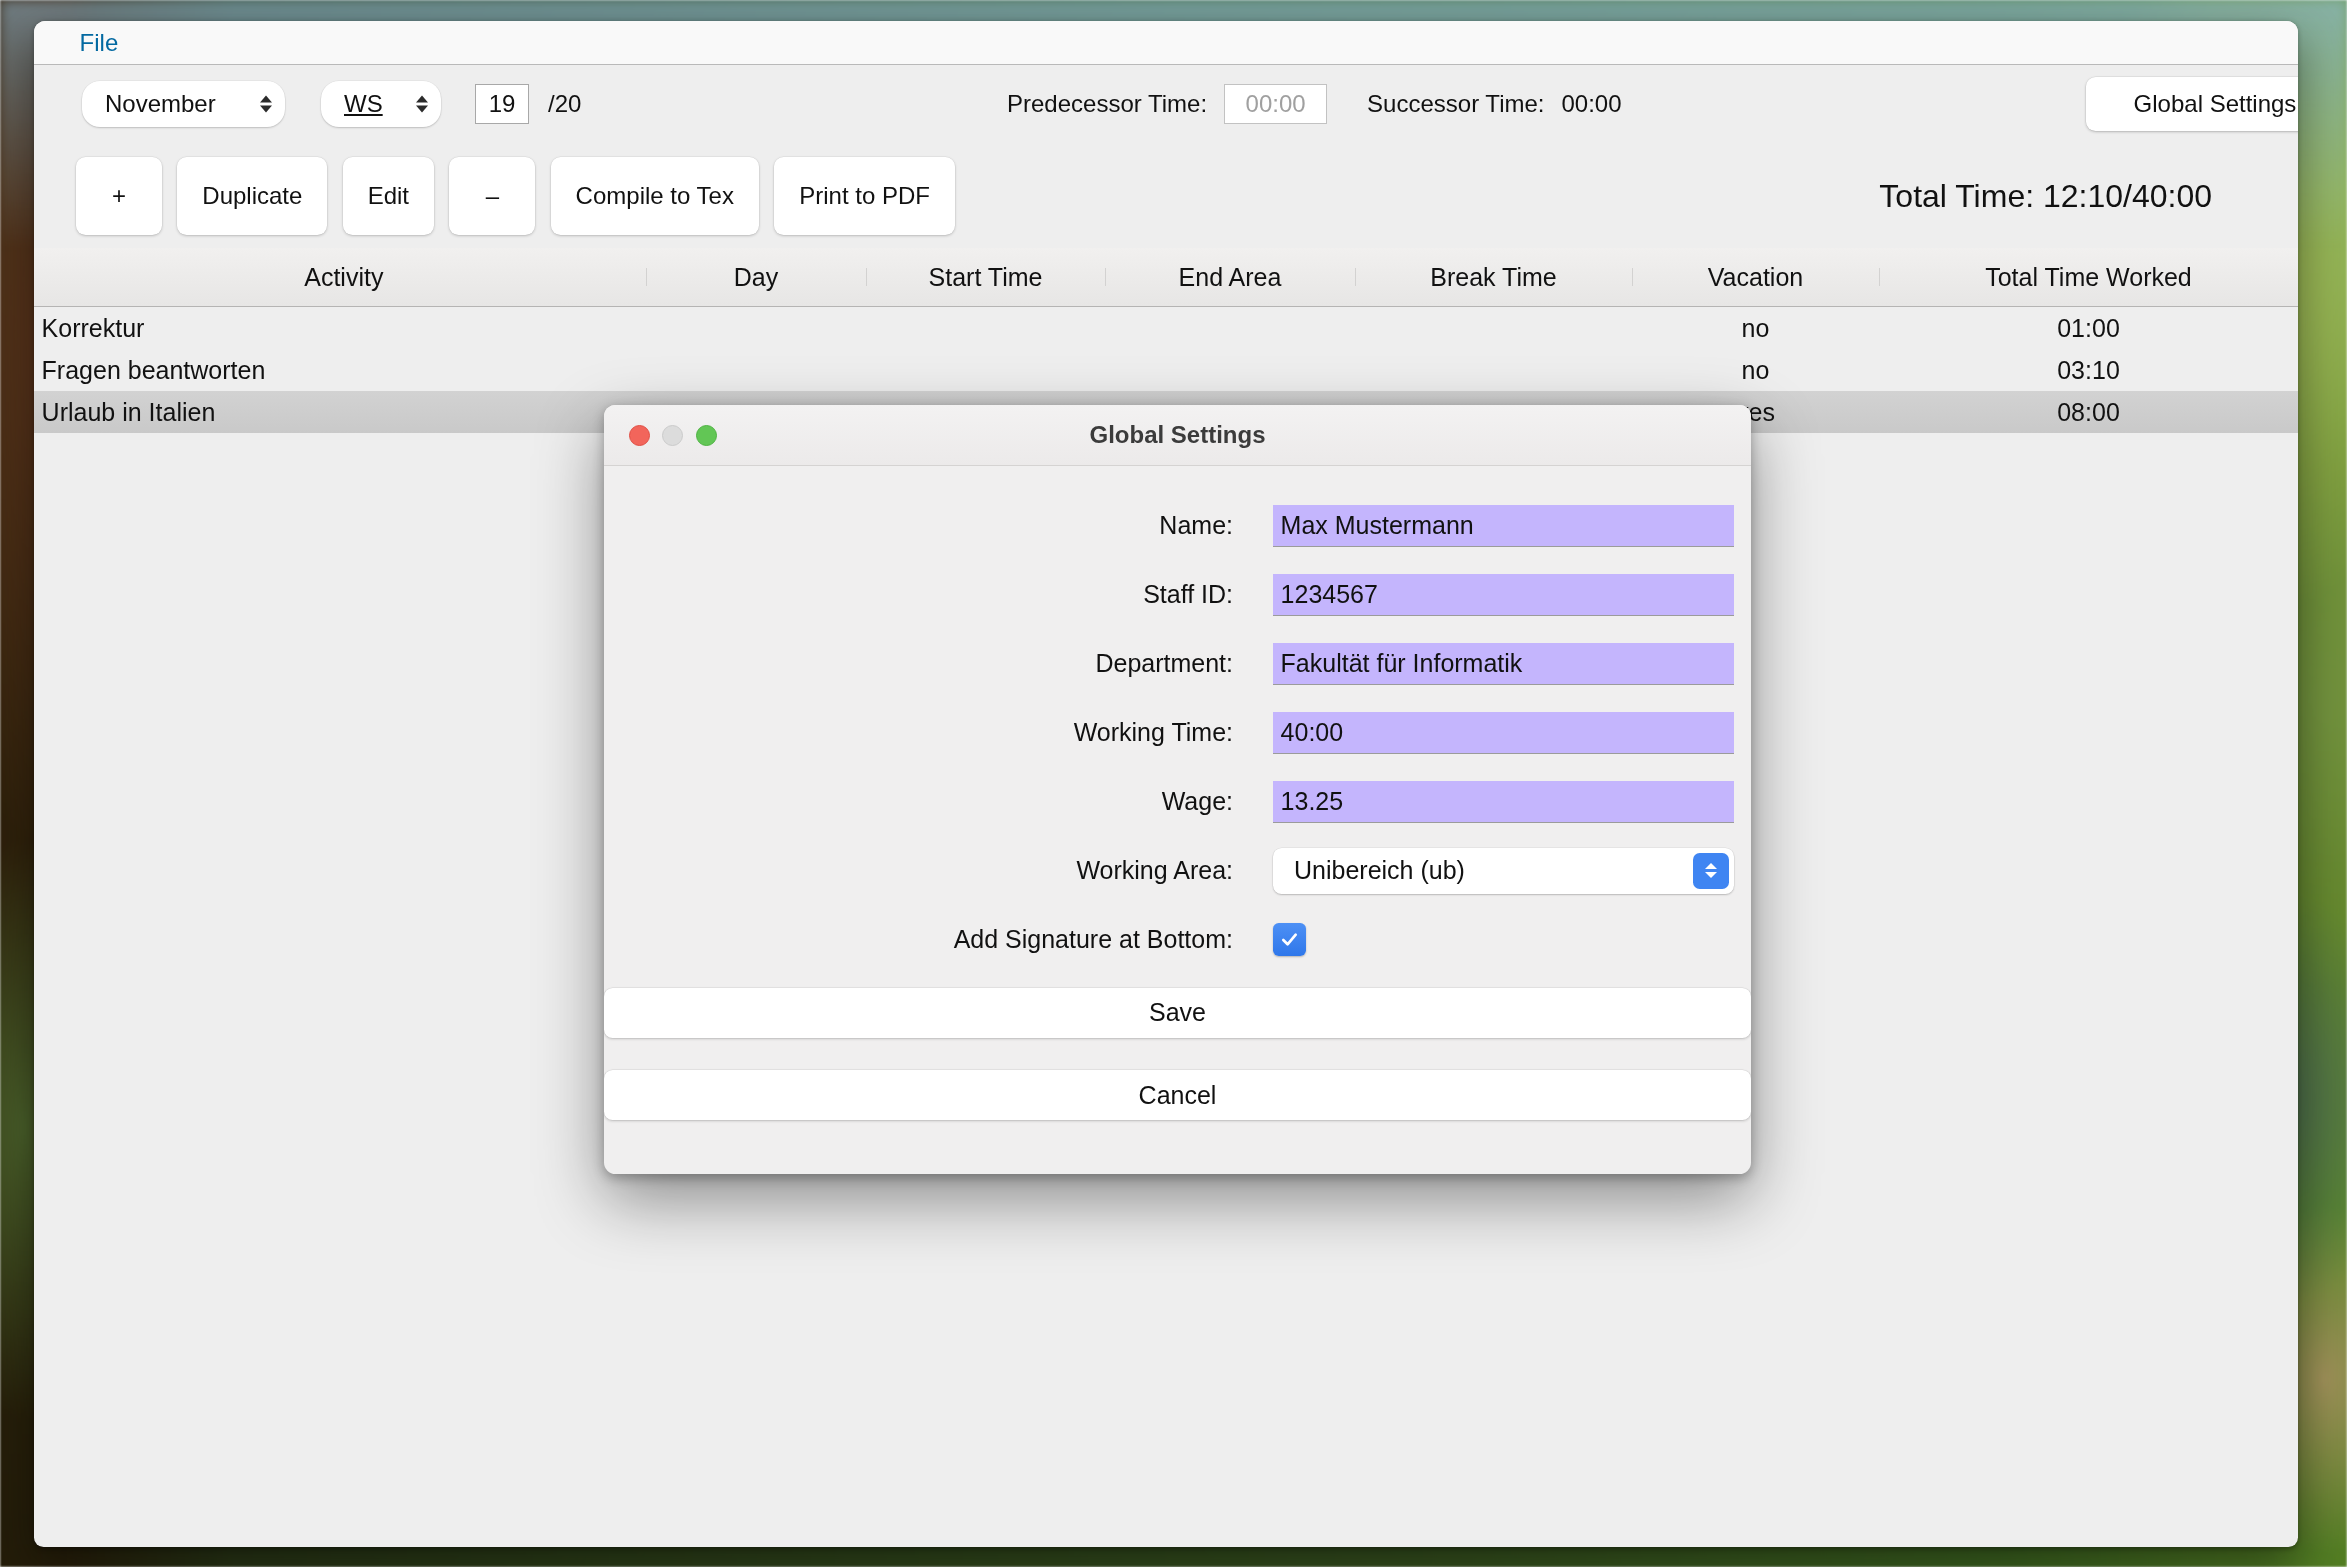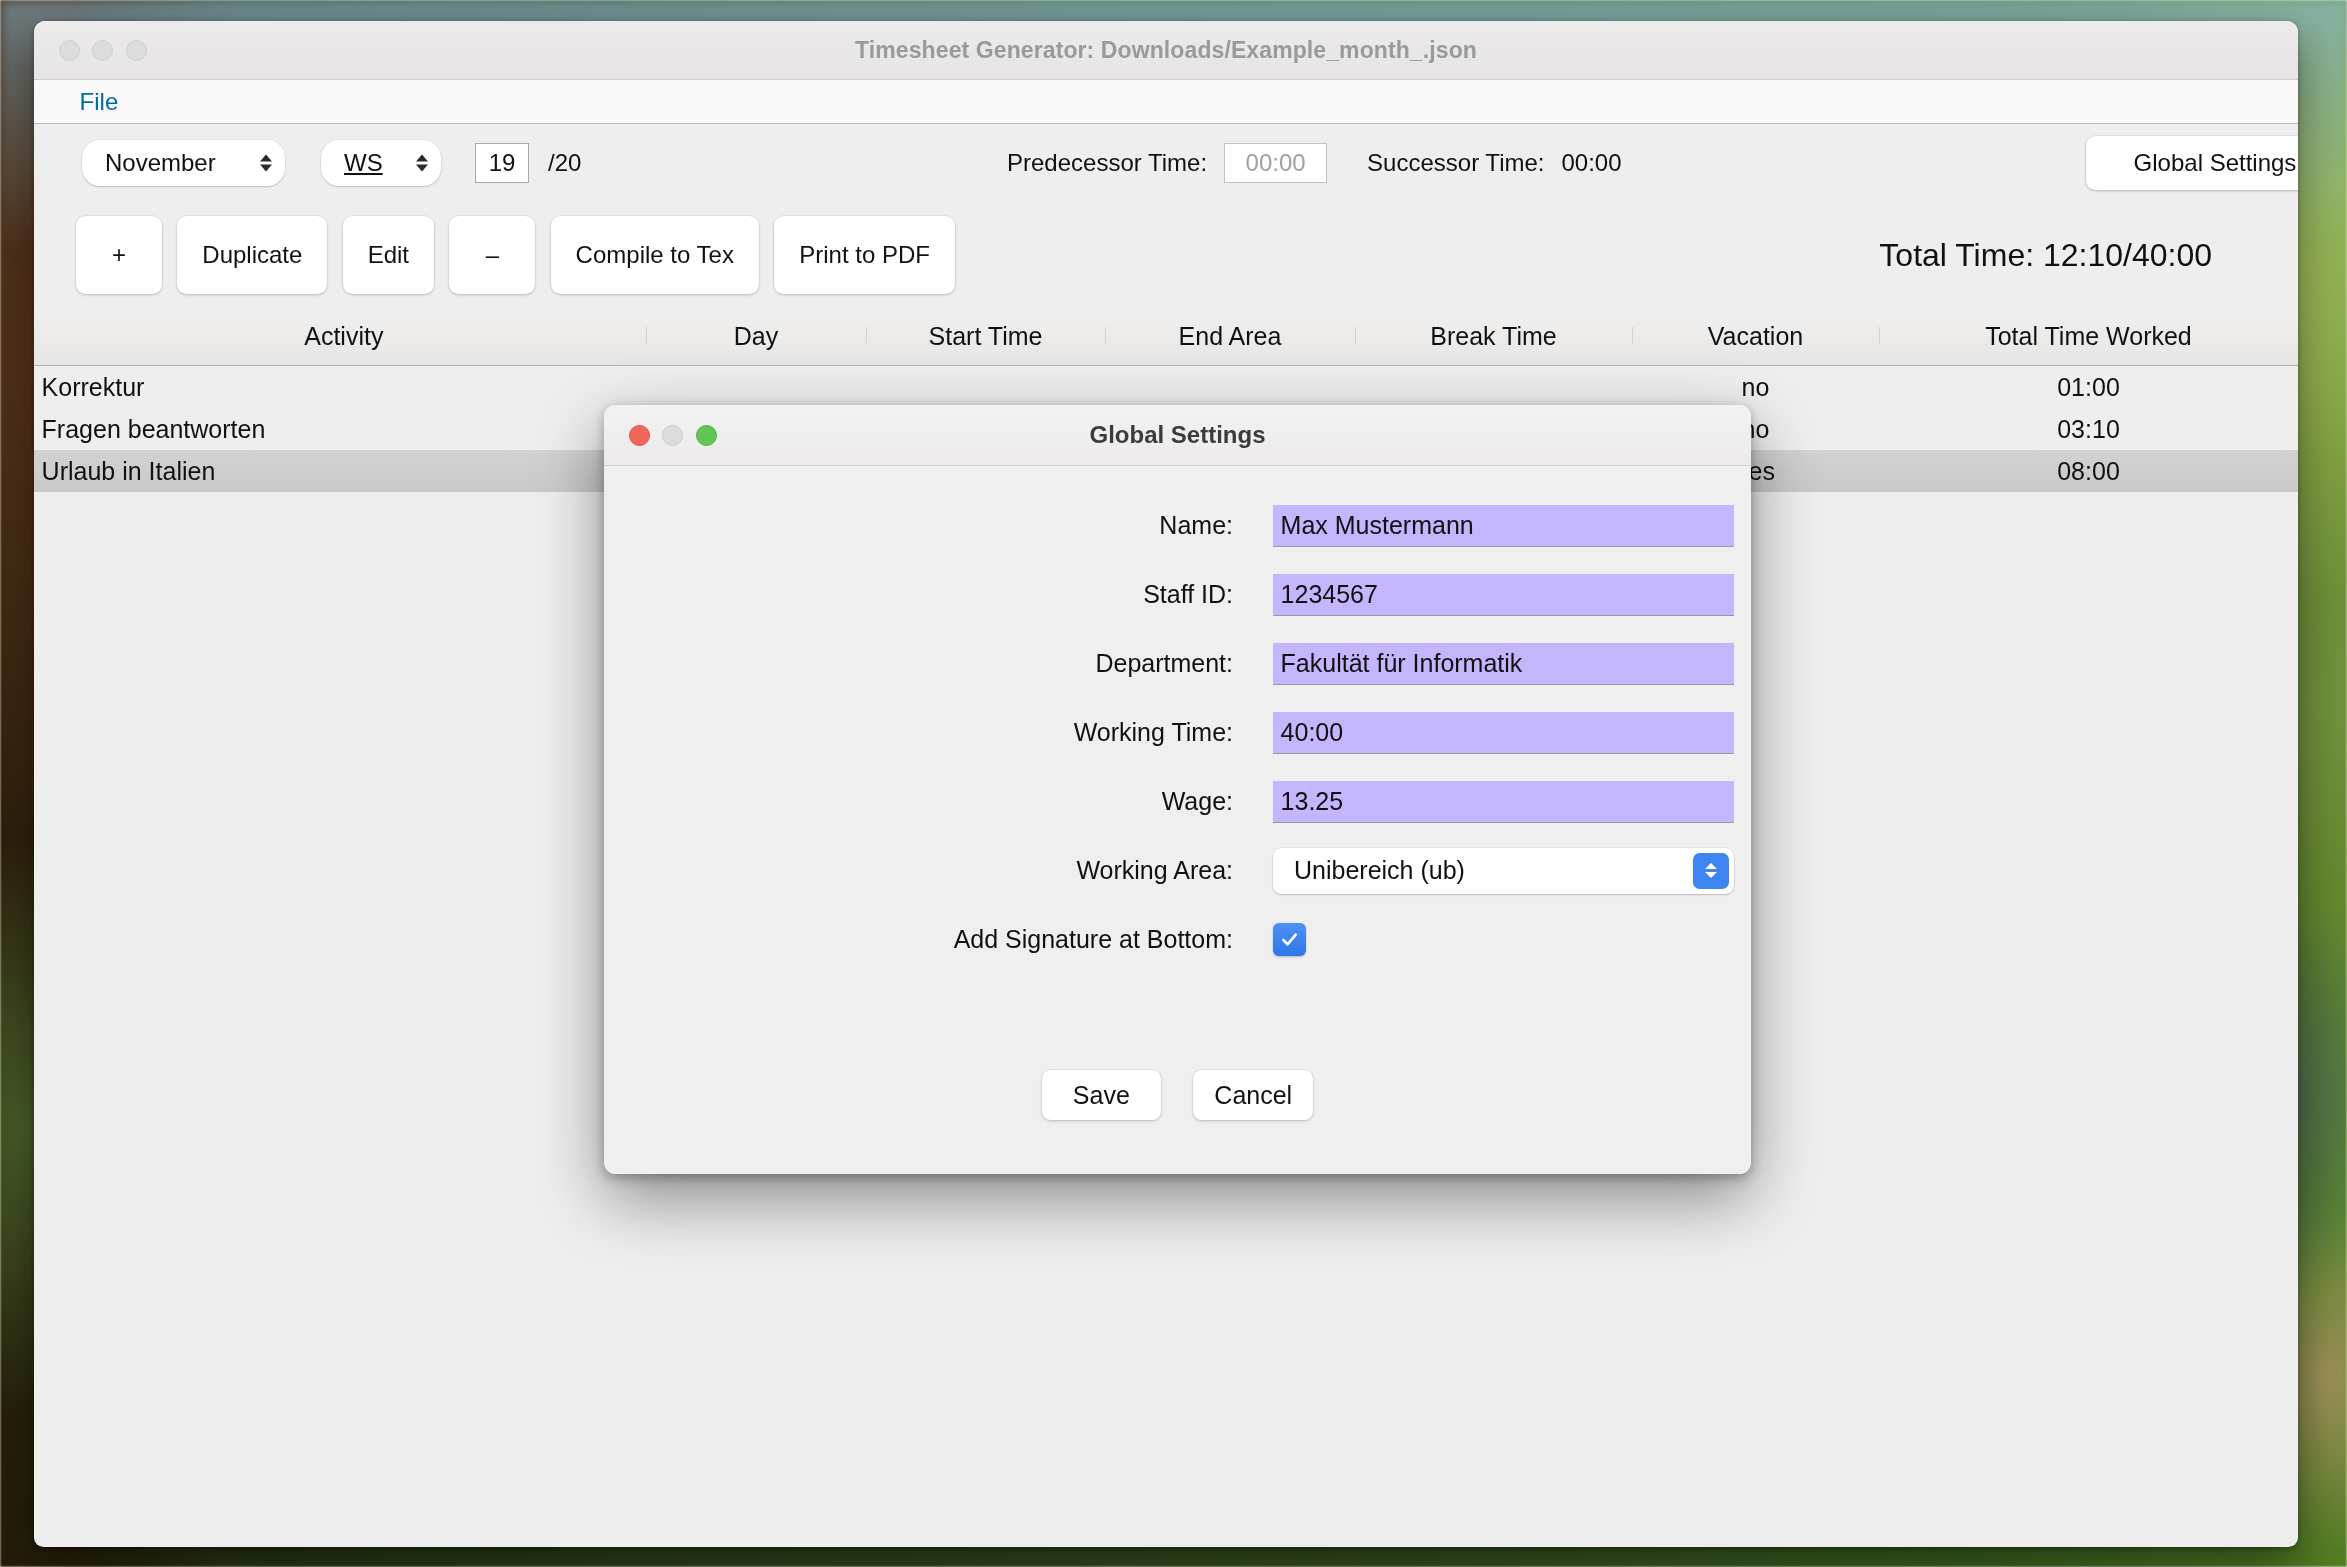--- a/index.html
+++ b/index.html
@@ -234,48 +234,40 @@
   .checkbox {
     width: 32.5px; height: 32.5px; border-radius: 5.7px;
     background: linear-gradient(180deg,#4d90f5 0%, #2f77ea 100%);
     box-shadow: 0 1px 1.9px rgba(0,0,0,.25);
     display:flex; align-items:center; justify-content:center;
   }
   .checkbox svg { display:block; }
 
   .dlg-actions {
     position:absolute; left:0; right:0; bottom: 54px;
-    display:flex; justify-content:center; gap: 32.5px;
+    display:flex; justify-content:center; gap: 32.5px; flex-direction: column;
   }
   .dlg-btn {
     height: 50px; min-width: 119px;
     background:#fff; border-radius: 8.6px;
     box-shadow: 0 1px 2.9px rgba(0,0,0,.2), 0 0 0 0.5px rgba(0,0,0,.07);
     display:flex; align-items:center; justify-content:center;
     font-size: 25px; color:#111;
     padding: 0 21px;
   }
 </style>
 </head>
 <body>
 
 <div id="desktop">
   <div id="desktop-sky"></div>
 </div>
 
 <div id="main-window">
 
-  <div class="titlebar">
-    <div class="lights">
-      <div class="light inactive"></div>
-      <div class="light inactive"></div>
-      <div class="light inactive"></div>
-    </div>
-    <div class="win-title">Timesheet Generator: Downloads/Example_month_.json</div>
-  </div>
 
   <div class="menubar">
     <div class="menu-item">File</div>
   </div>
 
   <div class="toolbar1">
     <div class="pop month">
       <span>November</span>
       <span class="stepper">
         <i class="chev up"></i>

